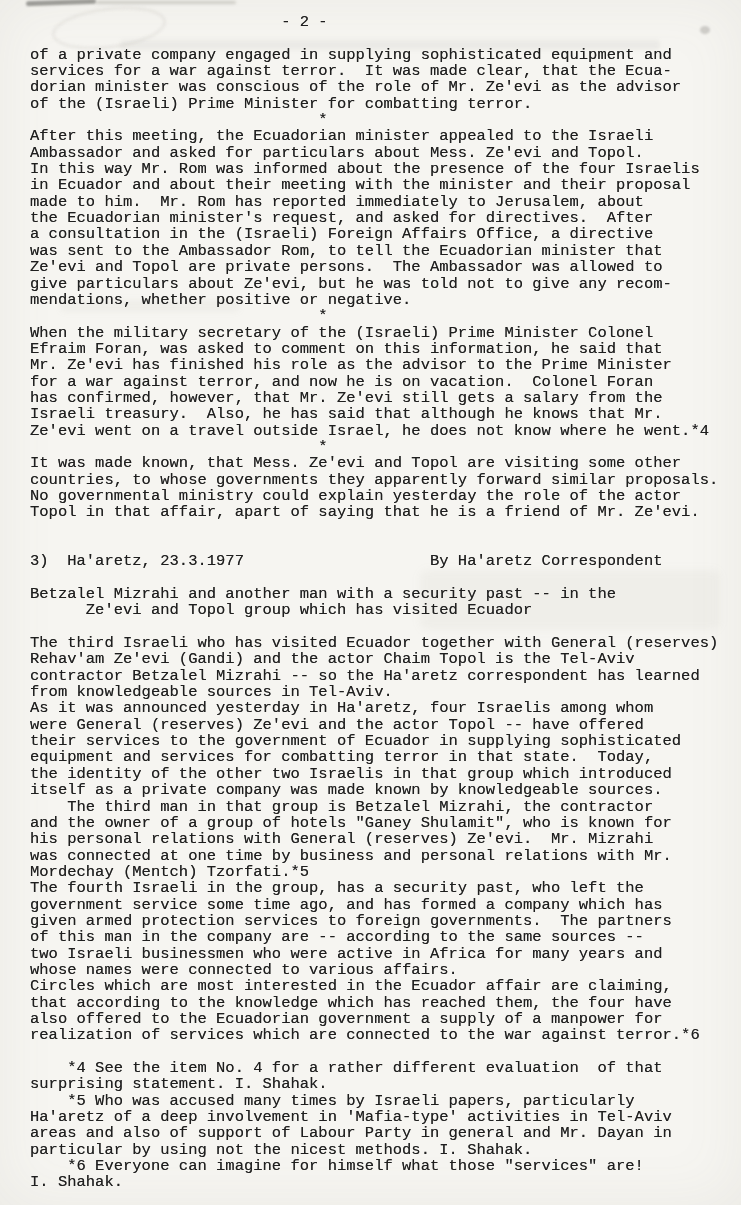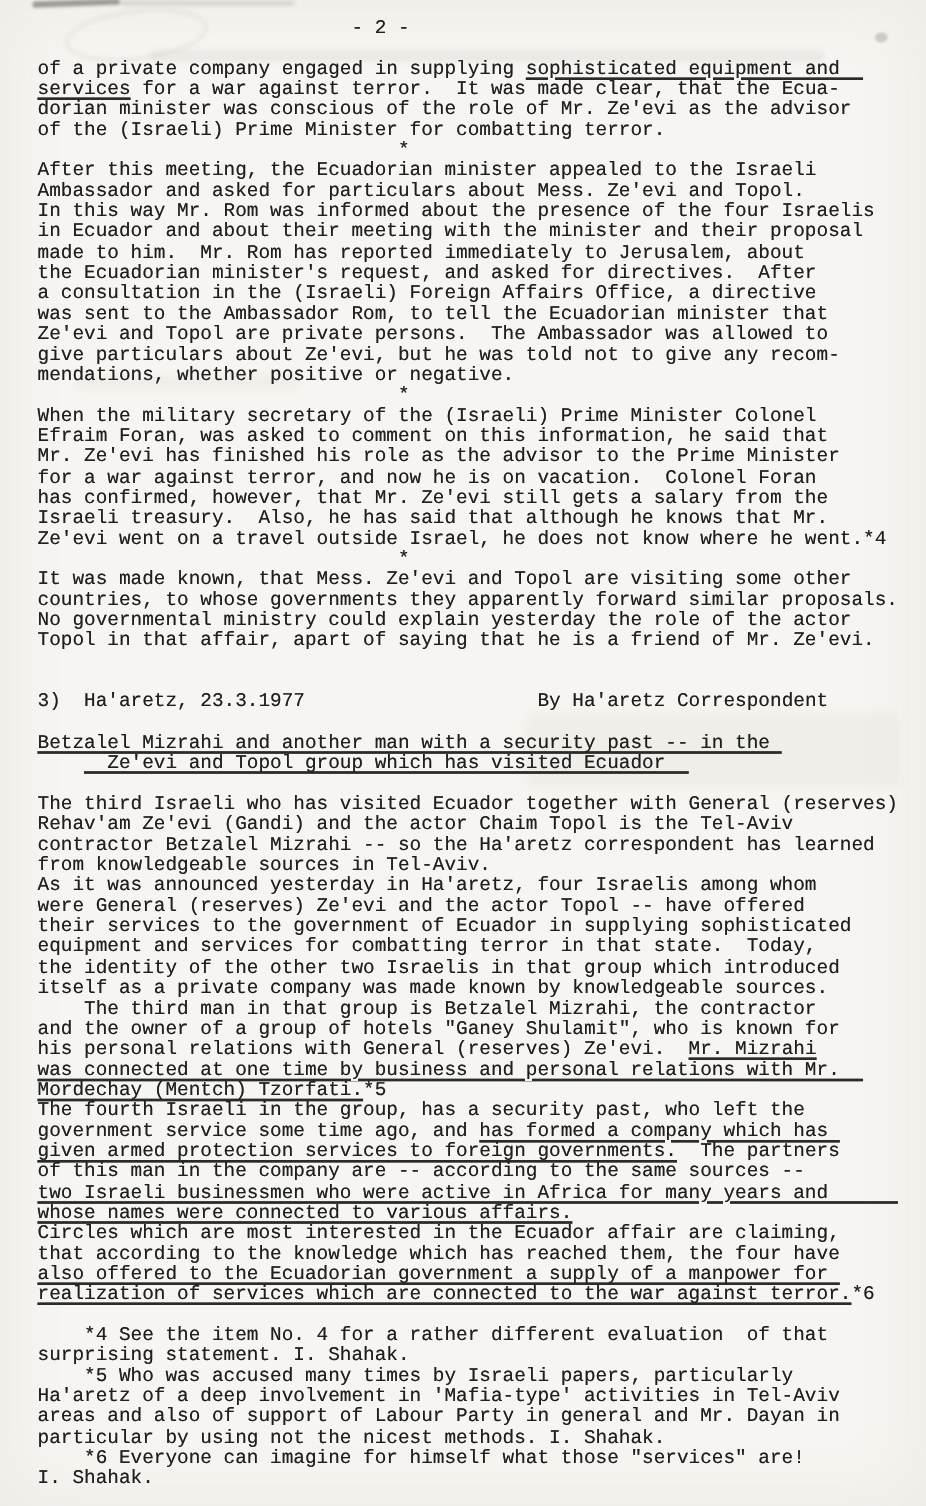--- a/index.html
+++ b/index.html
@@ -19,21 +19,20 @@
     position: absolute; left: 0; top: 0;
     padding: 14px 0 0 30px;
     font-size: 15.5px;
     line-height: 16.35px;
     white-space: pre;
     color: #1f1f1f;
     text-shadow: 0 0 0.5px rgba(25,25,25,0.65);
   }
   .ln { min-height: 16.35px; }
   .u {
-    text-decoration: underline;
     text-decoration-thickness: 1.6px;
     text-underline-offset: 3px;
     text-decoration-color: #2a2a2a;
   }
   
   .artifact { position: absolute; pointer-events: none; }
   .art-top-smear {
     left: 26px; top: 0; width: 70px; height: 5px;
     background: #4a4a46; opacity: .5; border-radius: 3px; filter: blur(1.2px);
     transform: rotate(-2deg);

